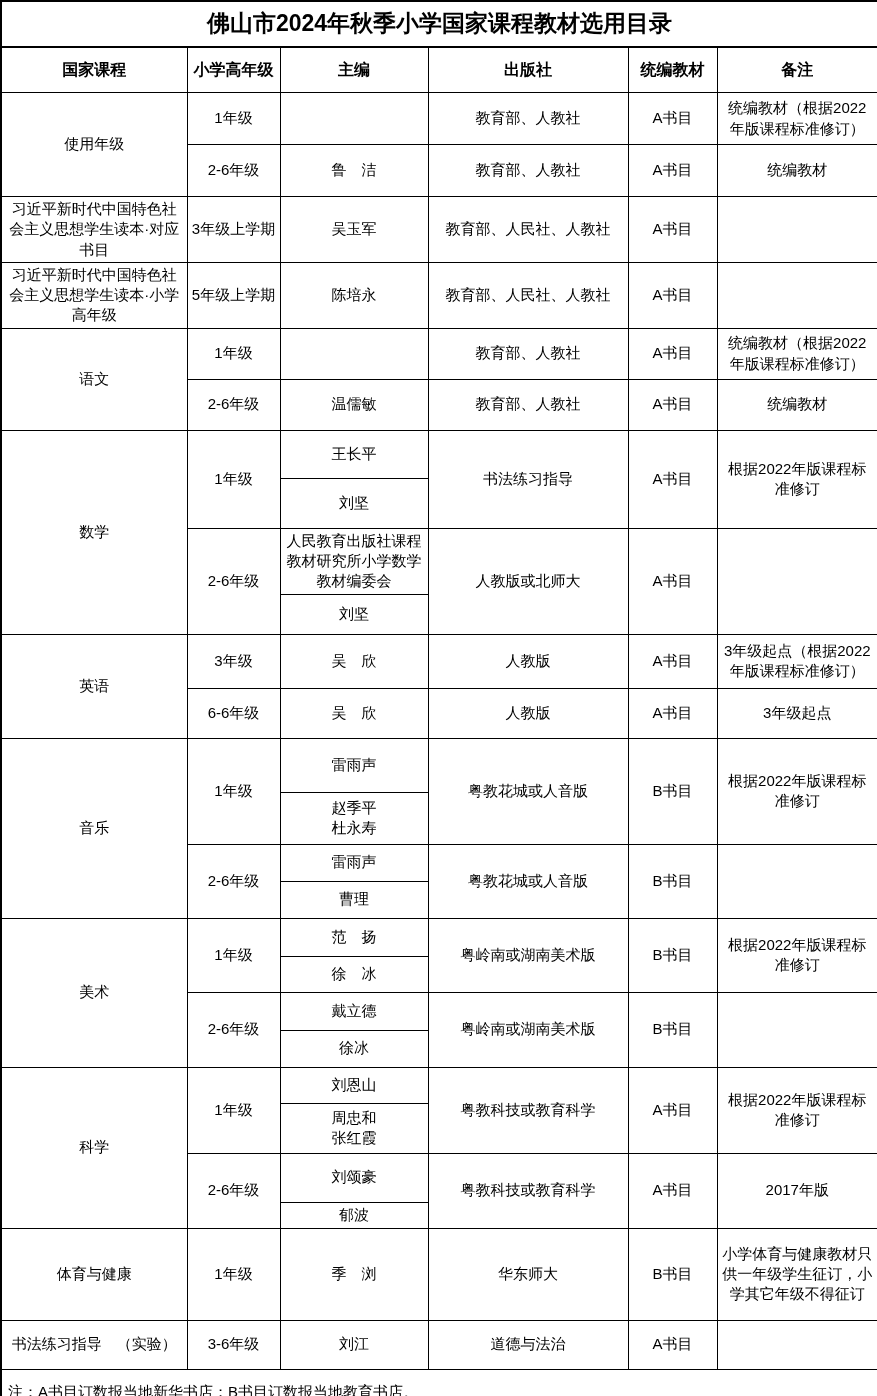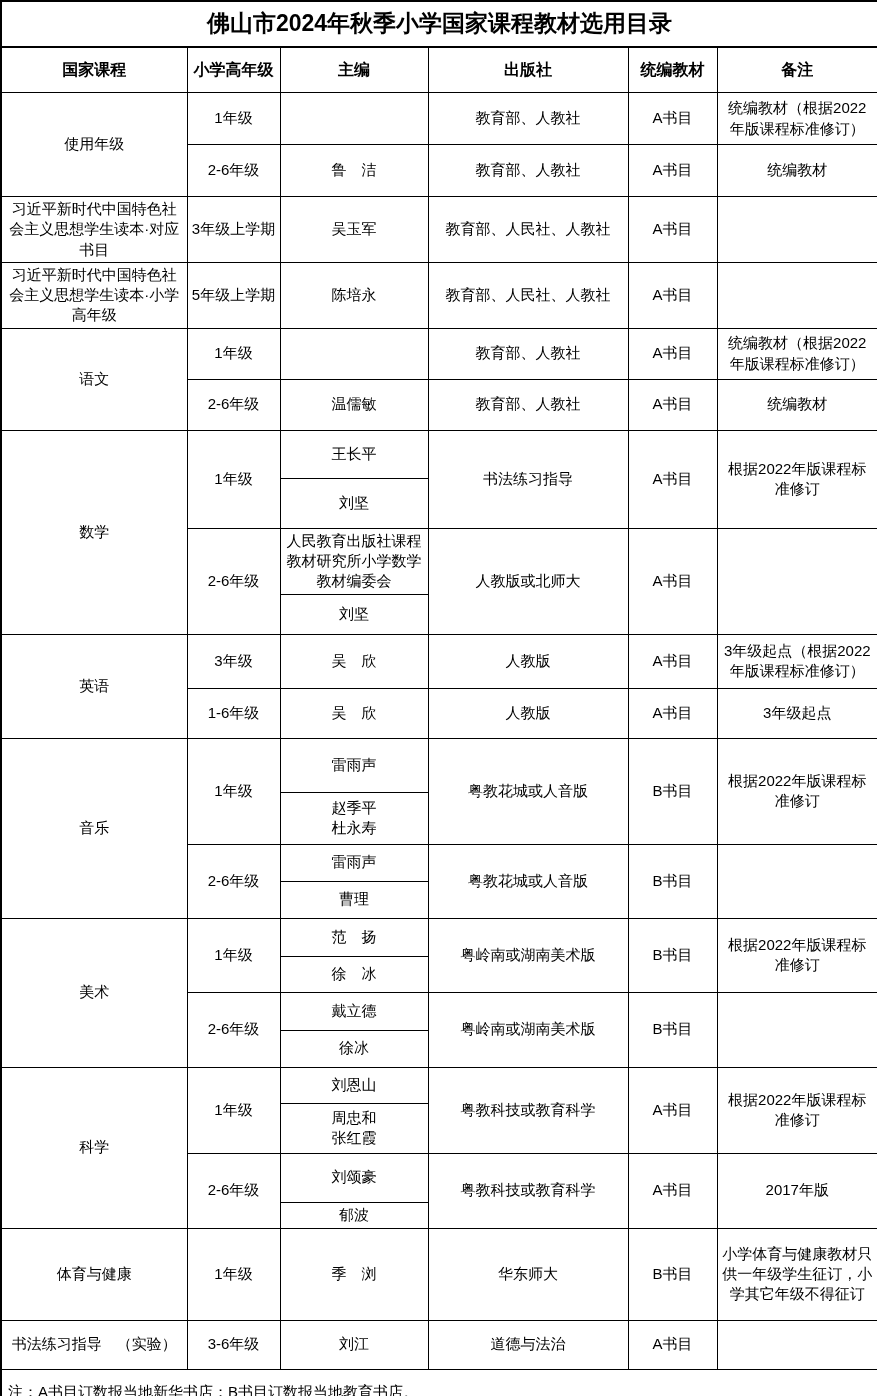--- a/index.html
+++ b/index.html
@@ -114,21 +114,21 @@
 
   <tr style="height:54px">
     <td rowspan="2">英语</td>
     <td>3年级</td>
     <td>吴　欣</td>
     <td>人教版</td>
     <td>A书目</td>
     <td>3年级起点（根据2022年版课程标准修订）</td>
   </tr>
   <tr style="height:50px">
-    <td>1-6年级</td>
+    <td>6-6年级</td>
     <td>吴　欣</td>
     <td>人教版</td>
     <td>A书目</td>
     <td>3年级起点</td>
   </tr>
 
   <tr style="height:54px">
     <td rowspan="4">音乐</td>
     <td rowspan="2">1年级</td>
     <td>雷雨声</td>

